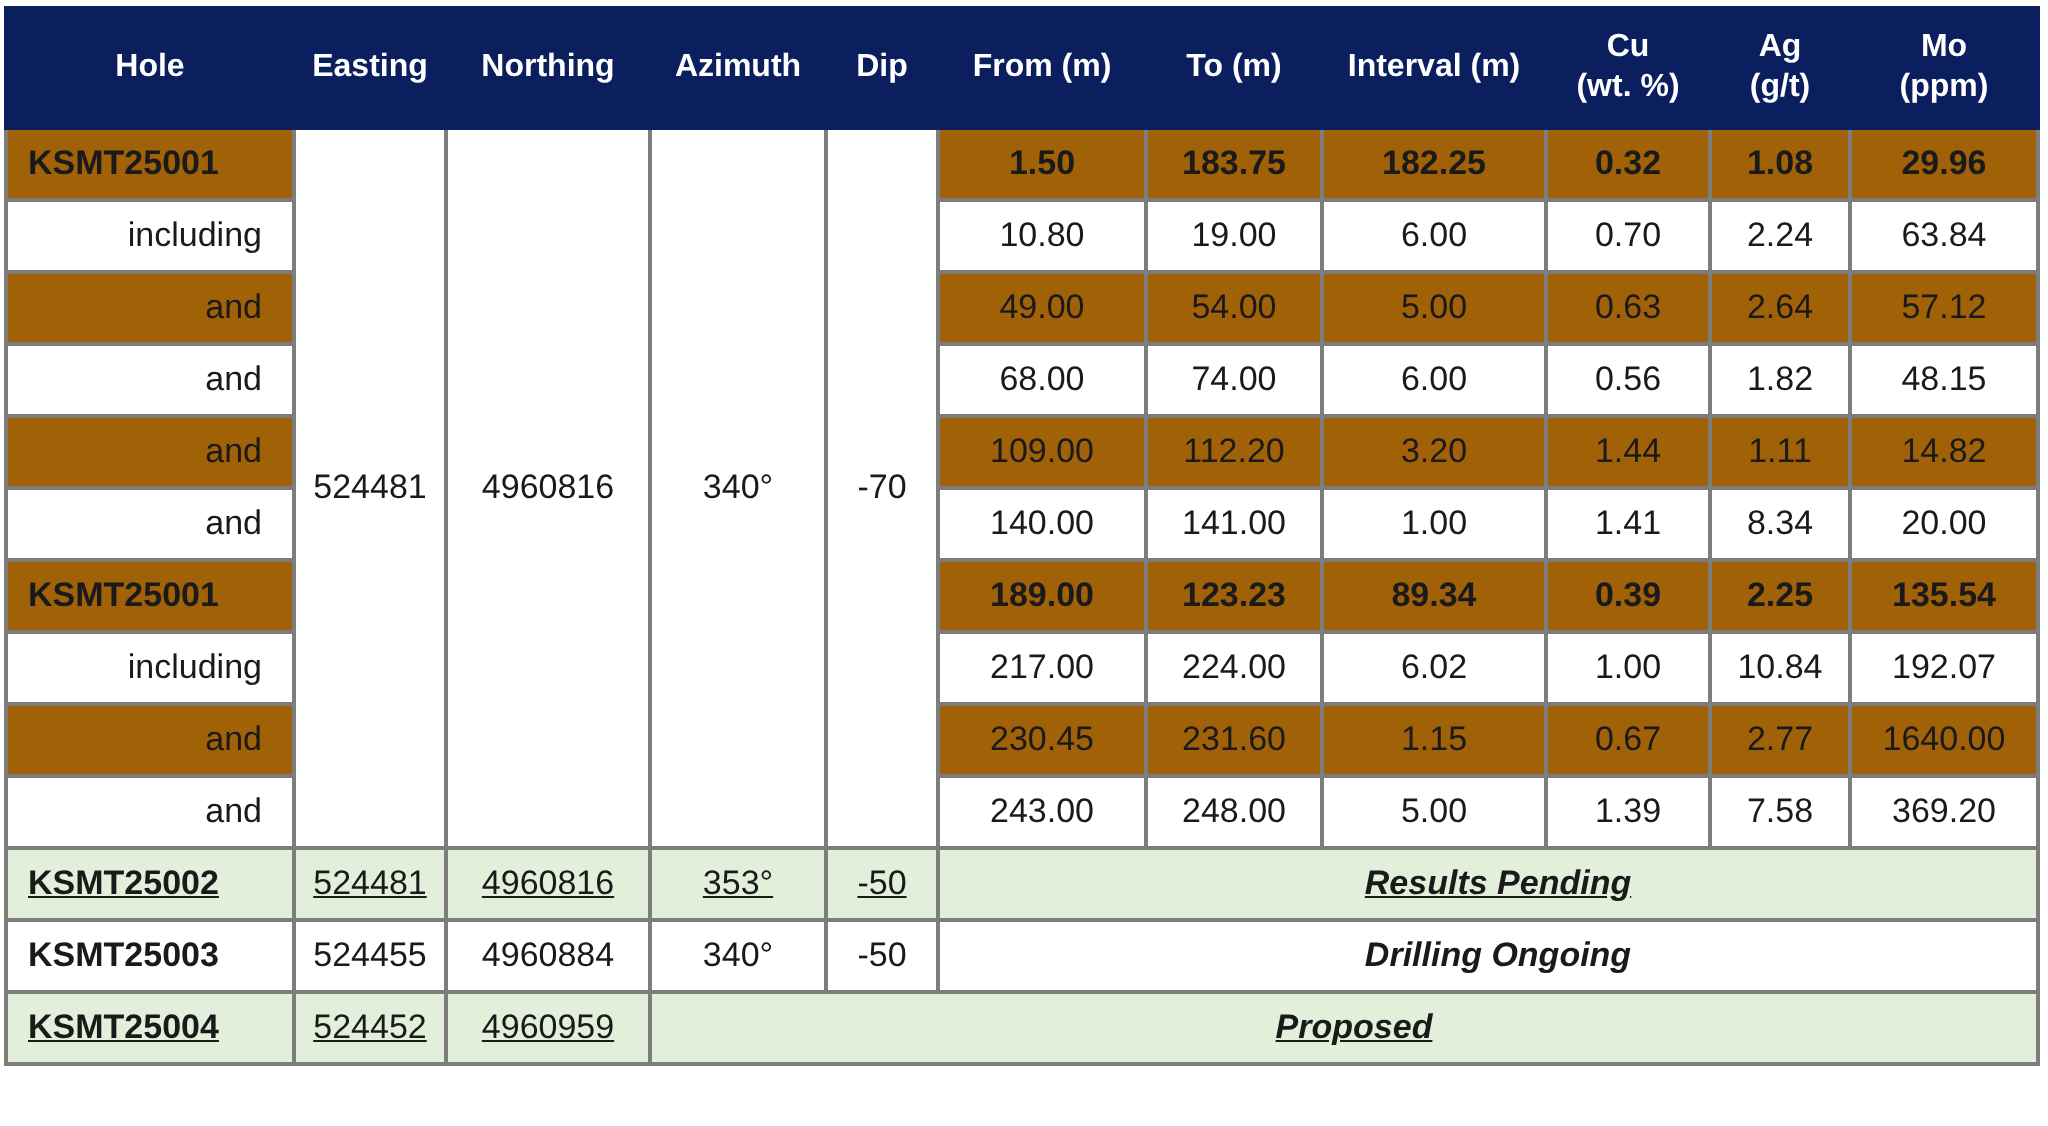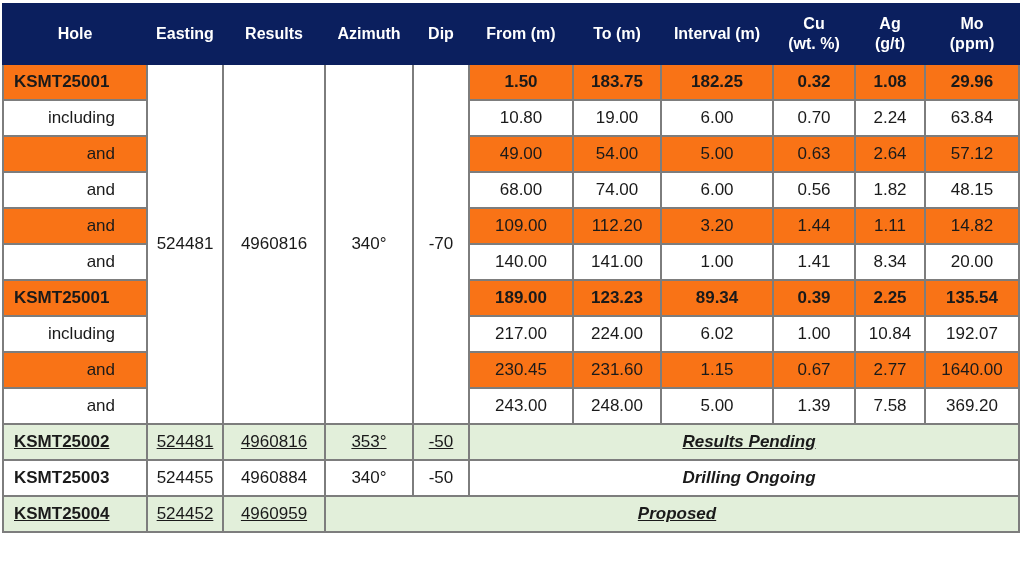--- a/index.html
+++ b/index.html
@@ -1,23 +1,23 @@
 <!DOCTYPE html>
 <html><head>
   <meta charset="utf-8">
   <style>
     html, body { margin: 0; padding: 0; background: #ffffff; }
     body { width: 1024px; height: 563px; overflow: hidden; font-family: "Liberation Sans", sans-serif; }
     .wrap { position: absolute; left: 2px; top: 3px; }
     table { border-collapse: collapse; table-layout: fixed; font-size: 17px; color: #1a1a1a; }
     th { background: #0b1f5e; color: #ffffff; font-weight: bold; font-size: 16px; height: 56px; text-align: center; line-height: 20px; border: 2px solid #0b1f5e; }
     td { border: 2px solid #7d7d7d; height: 34px; text-align: center; padding: 0; }
-    tr.g td.hl, tr.g td.d { background: #f97316; }
+    tr.g td.hl, tr.g td.d { background: #a16207; }
     td.hole-bold { font-weight: bold; text-align: left; padding-left: 10px; }
-    td.hole-sub { text-align: right; padding-right: 31px; }
+    td.hole-sub { text-align: right; padding-right: 15px; }
     tr.b td.d { font-weight: bold; }
     td.status { font-weight: bold; font-style: italic; text-align: center; padding-left: 10px; }
     td.merged { background: #ffffff; }
     tr.g td.g-all { background: #e2efda; text-decoration: underline; }
   </style>
 </head>
 <body>
 
 <div class="wrap">
 <table>
@@ -31,21 +31,21 @@
         <col style="width:88px">
         <col style="width:112px">
         <col style="width:82px">
         <col style="width:70px">
         <col style="width:94px">
   </colgroup>
   <thead>
     <tr>
       <th>Hole</th>
       <th>Easting</th>
-      <th>Results</th>
+      <th>Northing</th>
       <th>Azimuth</th>
       <th>Dip</th>
       <th>From (m)</th>
       <th>To (m)</th>
       <th>Interval (m)</th>
       <th><span>Cu</span><br><span>(wt. %)</span></th>
       <th><span>Ag</span><br><span>(g/t)</span></th>
       <th><span>Mo</span><br><span>(ppm)</span></th>
     </tr>
   </thead>

